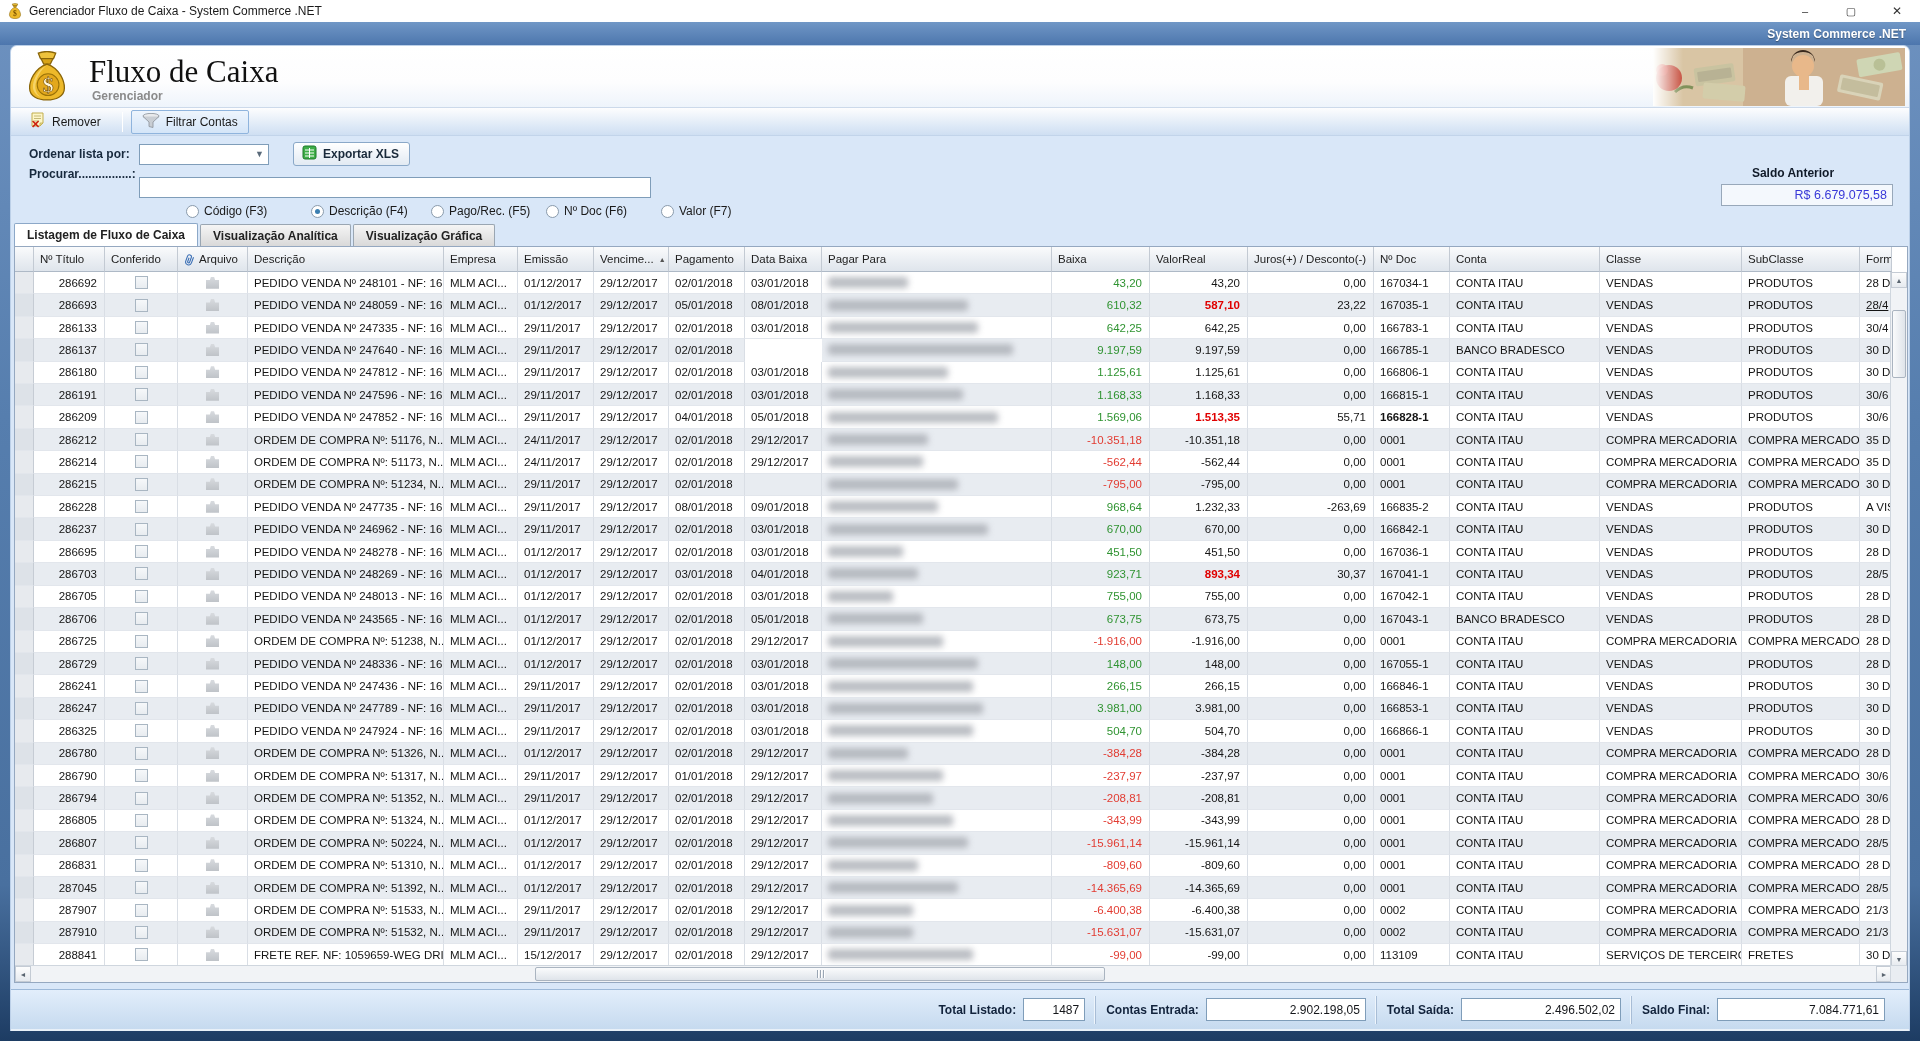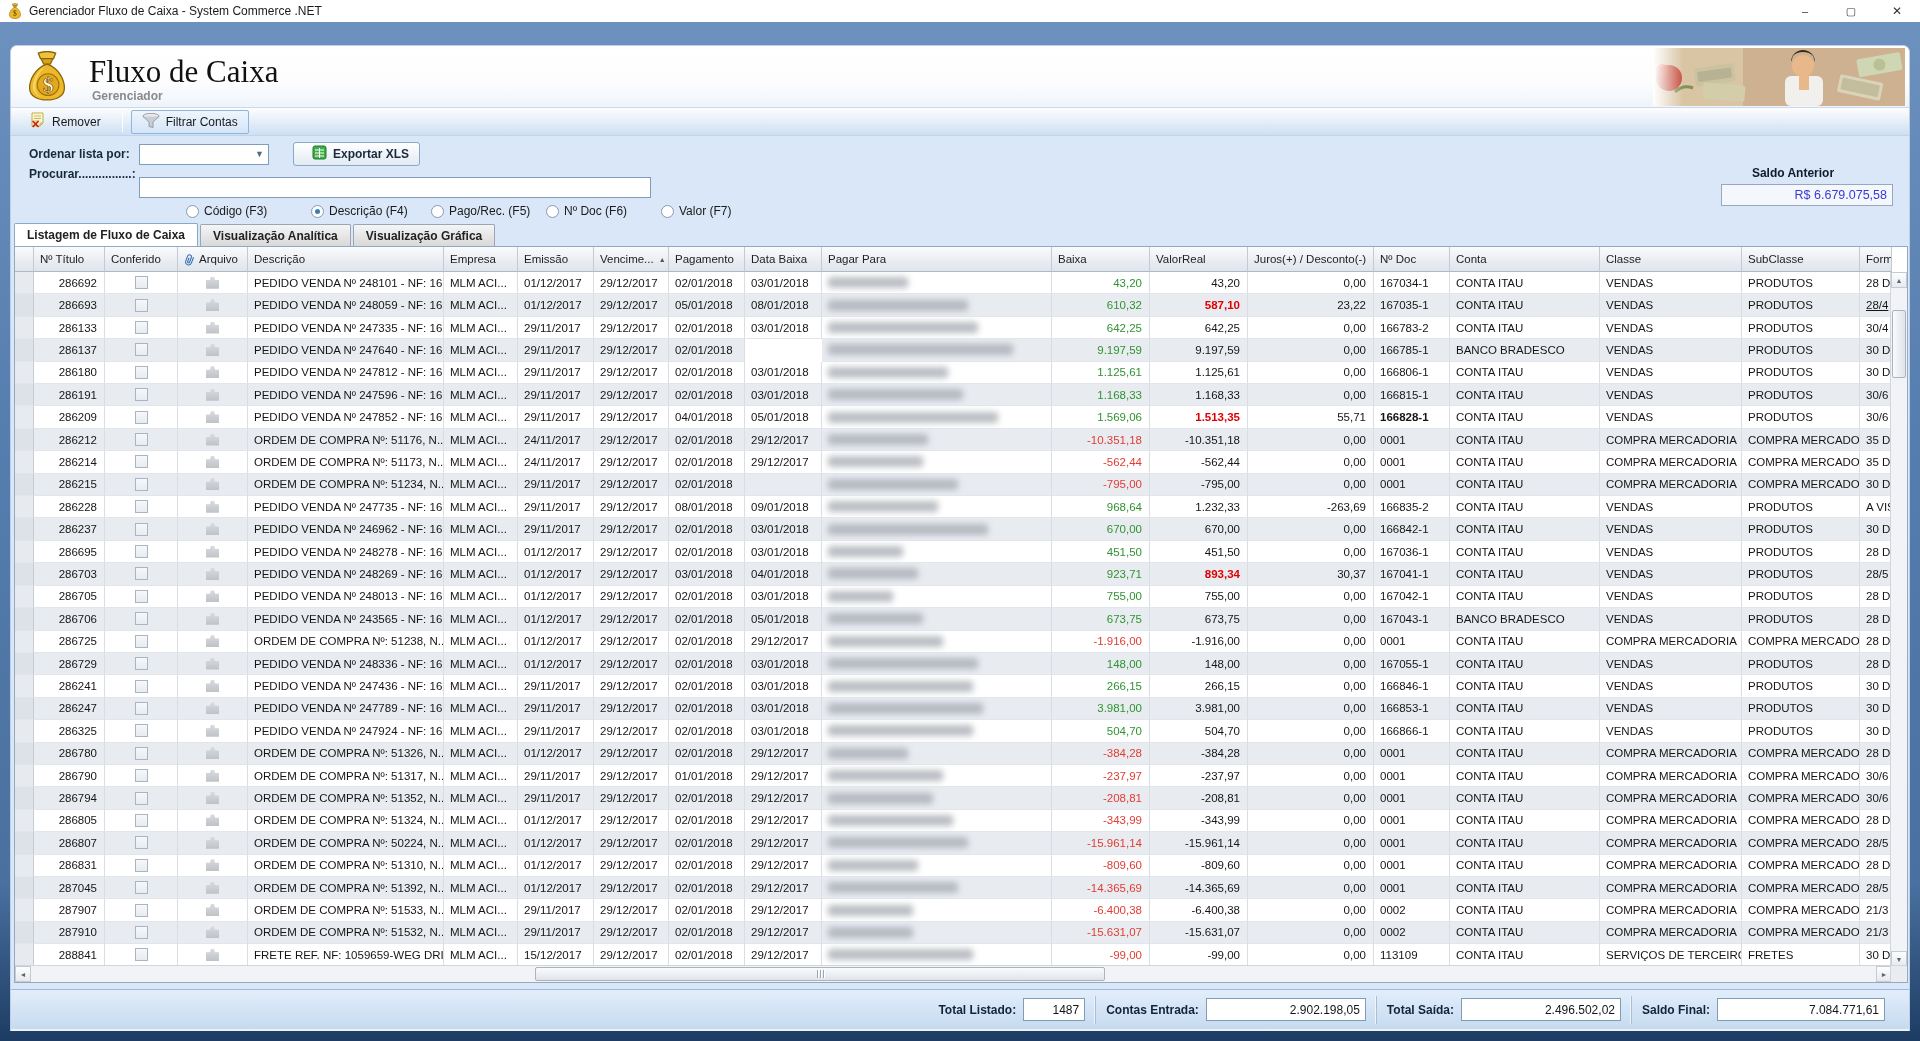--- a/index.html
+++ b/index.html
@@ -31,21 +31,21 @@
   .toolbar{position:absolute;left:0;top:62px;width:1898px;height:28px;
     background:linear-gradient(180deg,#fdfdfe,#dce8f6 70%,#cfdff2);border-bottom:1px solid #c2d4ea;display:flex;align-items:center;}
   .tbtn{display:flex;align-items:center;gap:6px;height:24px;padding:0 10px;font-size:12px;color:#1a1a1a;margin-left:8px;border:1px solid transparent;border-radius:2px;}
   .tbtn.sel{background:linear-gradient(180deg,#eef5fd,#d4e5f8);border:1px solid #8fb4dd;}
   .tdivider{width:1px;height:20px;background:#b9c9dd;border-right:1px solid #fff;margin-left:10px;}
   
   .filterzone{position:absolute;left:0;top:90px;width:1898px;height:87px;background:#d9e7f8;}
   .flabel{position:absolute;font-size:12px;font-weight:bold;color:#17293d;}
   .combo{position:absolute;left:128px;top:8px;width:130px;height:21px;background:#fff;border:1px solid #7f9db9;}
   .combo .arr{position:absolute;right:4px;top:4px;font-size:9px;color:#5a6a7a;}
-  .btn-xls{position:absolute;left:282px;top:6px;height:24px;padding:0 10px 0 18px;display:flex;align-items:center;gap:6px;
+  .btn-xls{position:absolute;left:282px;top:6px;height:24px;padding:0 10px 0 8px;display:flex;align-items:center;gap:6px;
     background:linear-gradient(180deg,#ffffff,#e2eaf3);border:1px solid #8aa8c8;border-radius:3px;font-size:12px;font-weight:bold;color:#1a2a3a;}
   .searchfield{position:absolute;left:128px;top:41px;width:512px;height:21px;background:#fff;border:1px solid #7f9db9;}
   .radios{position:absolute;left:0;top:68px;width:1100px;height:19px;}
   .radio{position:absolute;display:flex;align-items:center;gap:5px;font-size:12px;color:#1a1a1a;}
   .rdot{width:13px;height:13px;border-radius:50%;border:1px solid #8a9bac;background:#fff;position:relative;}
   .rdot.on:after{content:"";position:absolute;left:3px;top:3px;width:5px;height:5px;border-radius:50%;background:#3c7fb1;}
   .saldo-label{position:absolute;right:30px;top:30px;width:172px;text-align:center;font-size:12px;font-weight:bold;color:#101a28;}
   .saldo-field{position:absolute;right:16px;top:48px;width:172px;height:22px;background:#f4f8fd;border:1px solid #98a8ba;
     display:flex;align-items:center;justify-content:flex-end;padding-right:5px;font-size:12.5px;color:#3939d8;}
   
@@ -111,20 +111,23 @@
         </svg>
     </span>
     <span class="tb-title">Gerenciador Fluxo de Caixa -  System Commerce .NET</span>
     <div class="win-controls">
       <div class="wc">–</div>
       <div class="wc">▢</div>
       <div class="wc close">✕</div>
     </div>
   </div>
 
+  <div class="brandband">
+    <span>System Commerce .NET</span>
+  </div>
 
   <div class="panel">
 
     <div class="apphdr">
       <span class="logo">
         <svg viewBox="0 0 40 46" width="44" height="50">
             <path d="M14,6 L26,6 L23,12 L17,12 Z" fill="#d8a418" stroke="#8a6508" stroke-width="1.2"></path>
             <path d="M12,2 Q20,-1 28,2 L26,7 L14,7 Z" fill="#eec23c" stroke="#8a6508" stroke-width="1.2"></path>
             <path d="M20,12 C8,16 4,28 4,34 C4,42 12,45 20,45 C28,45 36,42 36,34 C36,28 32,16 20,12 Z" fill="#edb92a" stroke="#8a6508" stroke-width="1.2"></path>
             <path d="M20,13 C11,17 7,27 7,33 C7,38 11,42 16,43 C10,41 8,34 10,28 C12,21 16,16 20,13 Z" fill="#f7d975" opacity="0.8"></path>
@@ -393,21 +396,21 @@
             <div class="td" style="width: 230px;">
               <span class="redact" style="width: 150px;"></span>
             </div>
             <div class="td r" style="width: 98px;">
               <span class="pos">642,25</span>
             </div>
             <div class="td r" style="width: 98px;">
               <span>642,25</span>
             </div>
             <div class="td r" style="width: 126px;">0,00</div>
-            <div class="td" style="width: 76px;">166783-2</div>
+            <div class="td" style="width: 76px;">166783-1</div>
             <div class="td" style="width: 150px;">CONTA ITAU</div>
             <div class="td" style="width: 142px;">VENDAS</div>
             <div class="td" style="width: 118px;">PRODUTOS</div>
             <div class="td" style="width: 32px;">30/4</div>
           </div>
           <div class="tr alt">
             <div class="td selcol" style="width: 19px;"></div>
             <div class="td r" style="width: 71px;">286137</div>
             <div class="td c" style="width: 73px;">
               <span class="cbx"></span>

